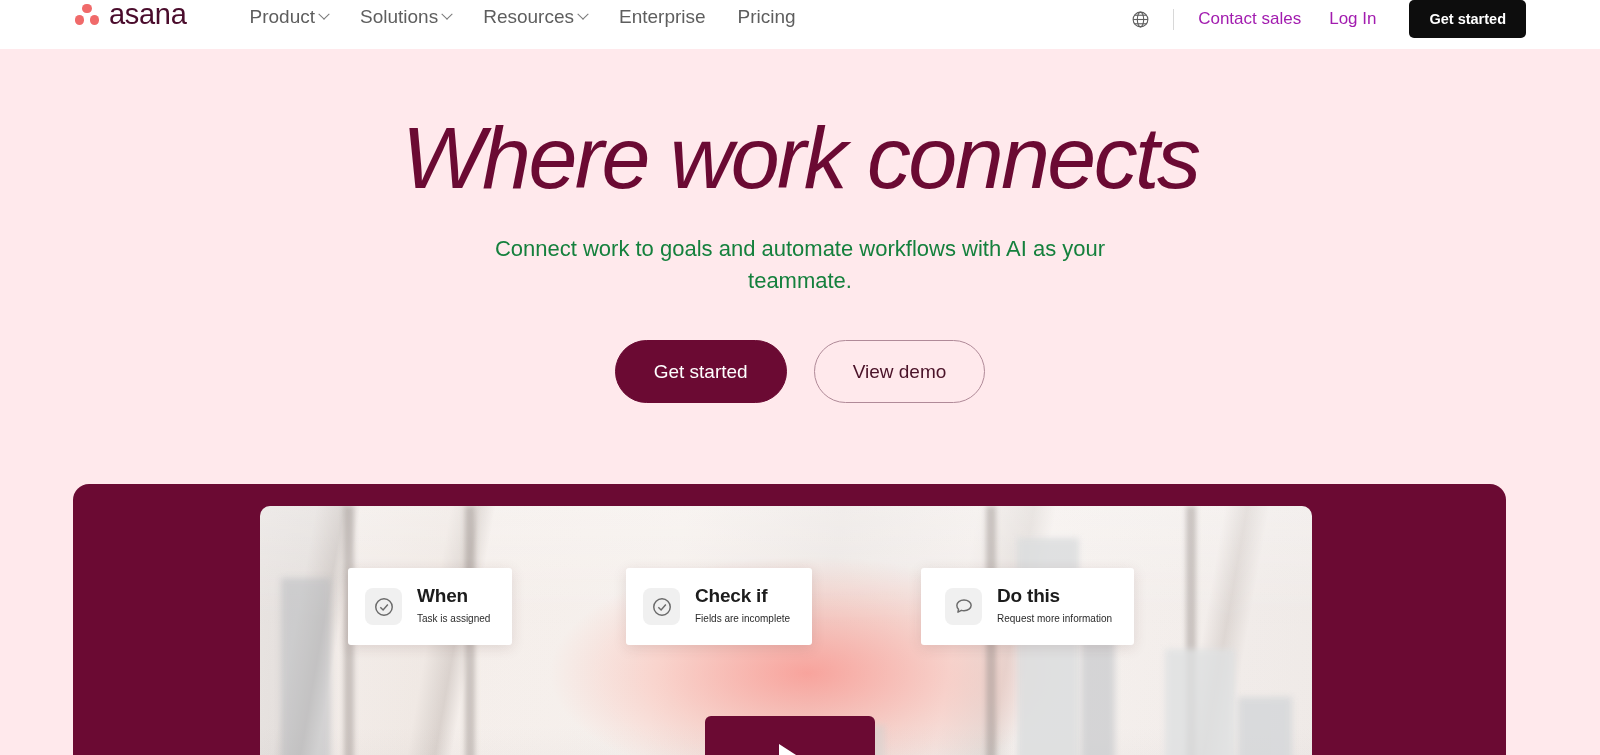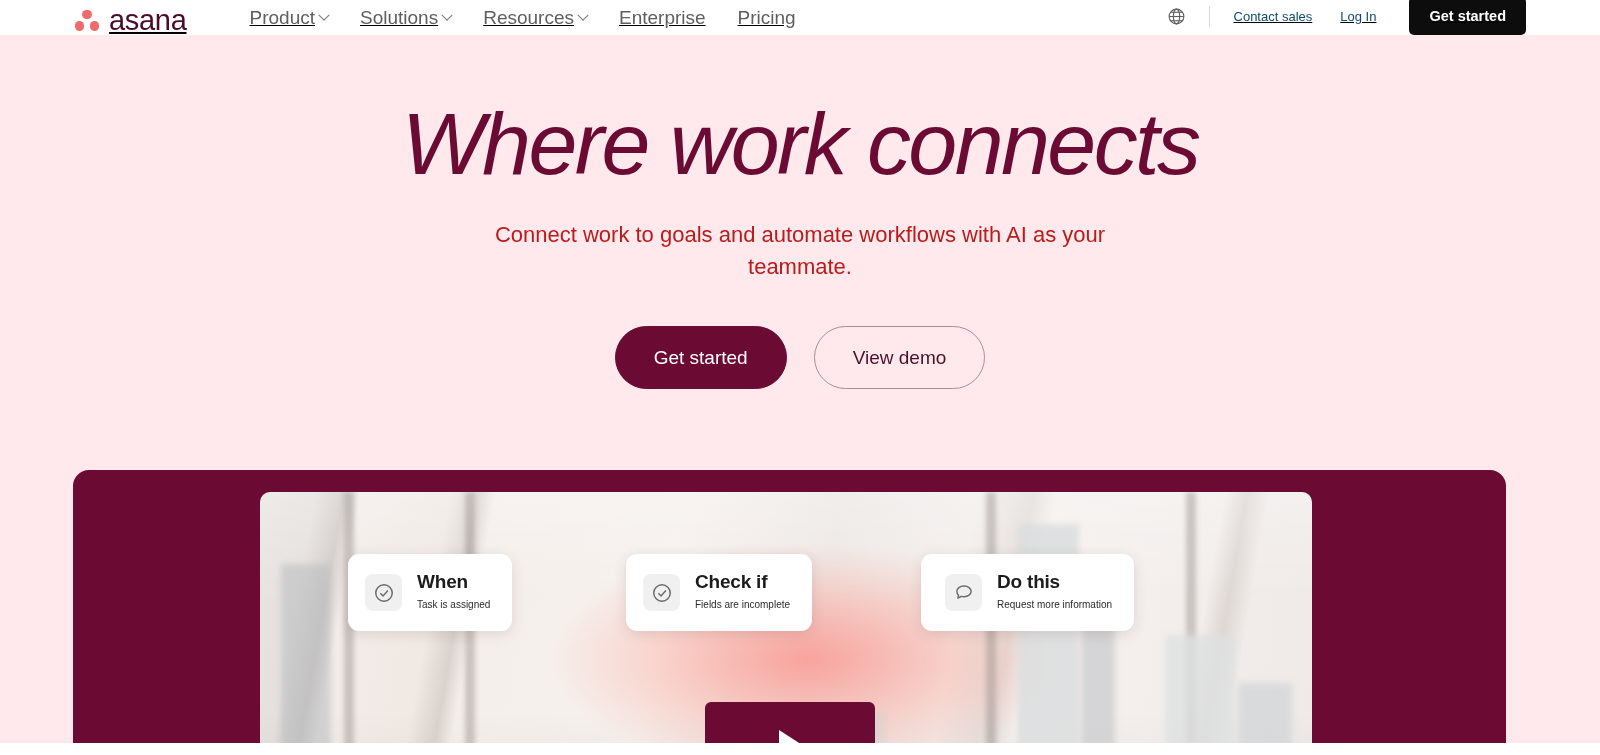--- a/index.html
+++ b/index.html
@@ -5,27 +5,26 @@
   * { margin:0; padding:0; box-sizing:border-box; }
   html, body {
     width:1600px; height:755px;
     overflow:hidden;
     font-family:"Liberation Sans", sans-serif;
     background:#ffffff;
   }
 
   
   .nav {
-    height:35px;
+    height:49px;
     background:#ffffff;
     display:flex;
-    align-items:flex-end;
+    align-items:flex-start;
     position:relative;
     z-index:20;
-    text-decoration:underline;
   }
   .nav-logo {
     display:flex; align-items:center; gap:9px;
     margin-left:74px;
     cursor:pointer;
   }
   .logo-dots { position:relative; width:26px; height:22px; flex:none; }
   .logo-dots i {
     position:absolute; display:block;
     background:#f06a6a; border-radius:50%;
@@ -55,21 +54,21 @@
 
   .nav-right {
     margin-left:auto; margin-right:74px;
     display:flex; align-items:center;
   }
   .globe { width:19px; height:19px; cursor:pointer; margin-right:23px; }
   .nav-divider {
     width:1px; height:21px; background:#d8d8d8; margin-right:24px;
   }
   .nav-text-link {
-    font-size:13px; color:#0c4a6e; cursor:pointer;
+    font-size:17px; color:#a21caf; cursor:pointer;
     margin-right:28px; white-space:nowrap;
   }
   .nav-text-link.last { margin-right:33px; }
   .btn-black {
     background:#0d0d0d; color:#ffffff;
     font-size:14.5px; font-weight:bold;
     padding:11px 20px; border:none; border-radius:5px;
     cursor:pointer; white-space:nowrap;
   }
 
@@ -85,21 +84,21 @@
     font-size:88px; line-height:94px;
     font-weight:400;
     color:#6b0a33;
     letter-spacing:-2.6px;
     margin-top:62px;
     font-style:italic;
   }
   .sub {
     text-align:center;
     font-size:22px; line-height:32px;
-    color:#b91c1c;
+    color:#15803d;
     width:640px; margin:28px auto 5px;
   }
   .ctas {
     display:flex; justify-content:center; gap:27px;
     margin-top:43px;
   }
   .btn-pill {
     font-size:19px;
     padding:0 38px; height:63px;
     border-radius:40px;
@@ -149,21 +148,21 @@
   .b3 { left:78%; top:22%; width:34px;  height:78%; background:#c8cacd; opacity:.7; }
   .b4 { left:86%; top:36%; width:70px;  height:64%; background:#dfe1e2; opacity:.8; }
   .b5 { left:55%; top:55%; width:46px;  height:45%; background:#d5d2cf; opacity:.6; }
   .b6 { left:93%; top:48%; width:54px;  height:52%; background:#d2d5d8; opacity:.75; }
   .mullion { position:absolute; top:0; bottom:0; width:10px; background:rgba(150,142,138,.45); filter:blur(2.5px); }
 
   
   .card {
     position:absolute;
     background:#ffffff;
-    border-radius:11px;
+    border-radius:3px;
     display:flex; align-items:center;
     gap:15px;
     padding:16px 22px 16px 17px;
     box-shadow:0 3px 14px rgba(80,40,40,0.13);
     cursor:pointer;
   }
   .card-icon {
     width:37px; height:37px; flex:none;
     background:#f0f0f0; border-radius:8px;
     display:flex; align-items:center; justify-content:center;

